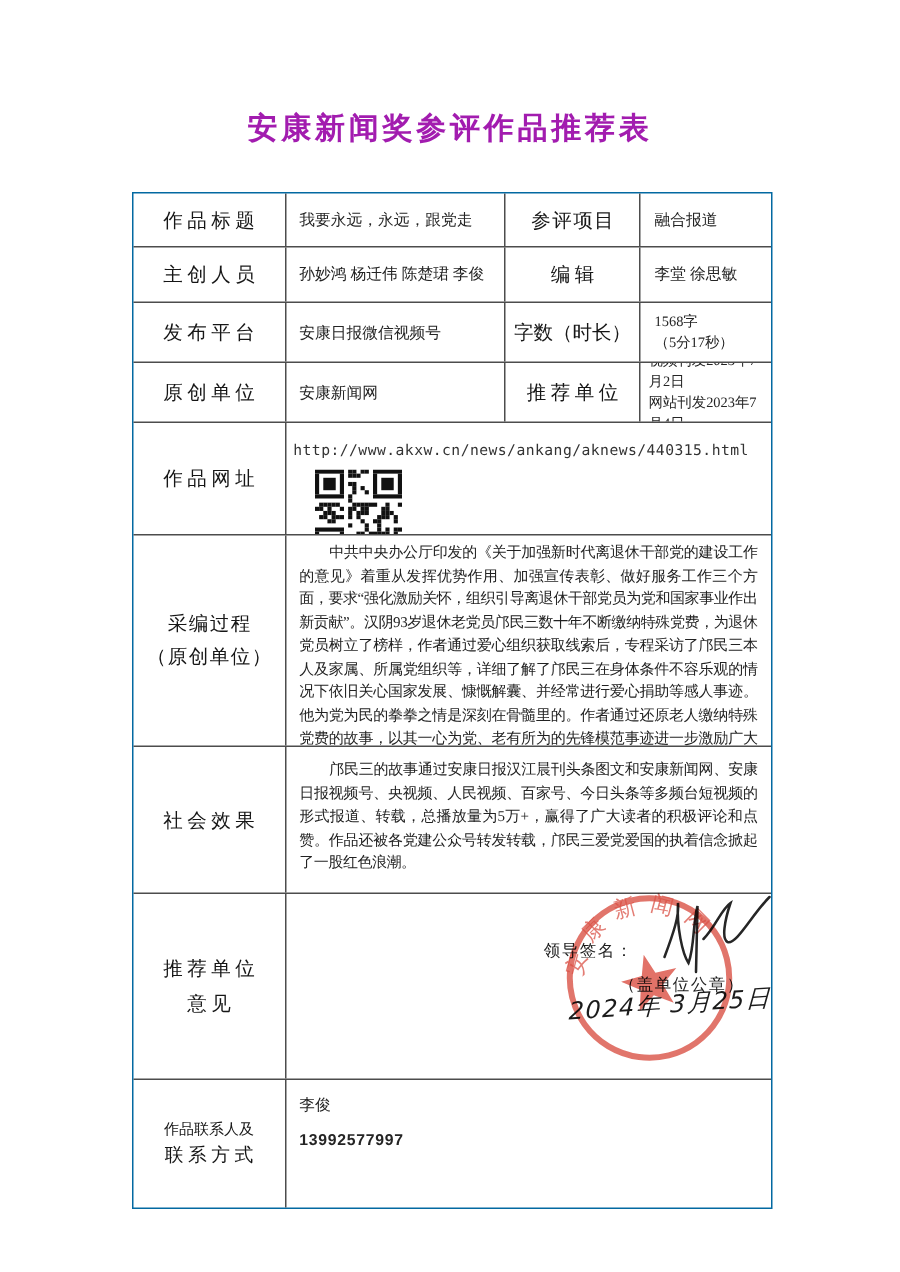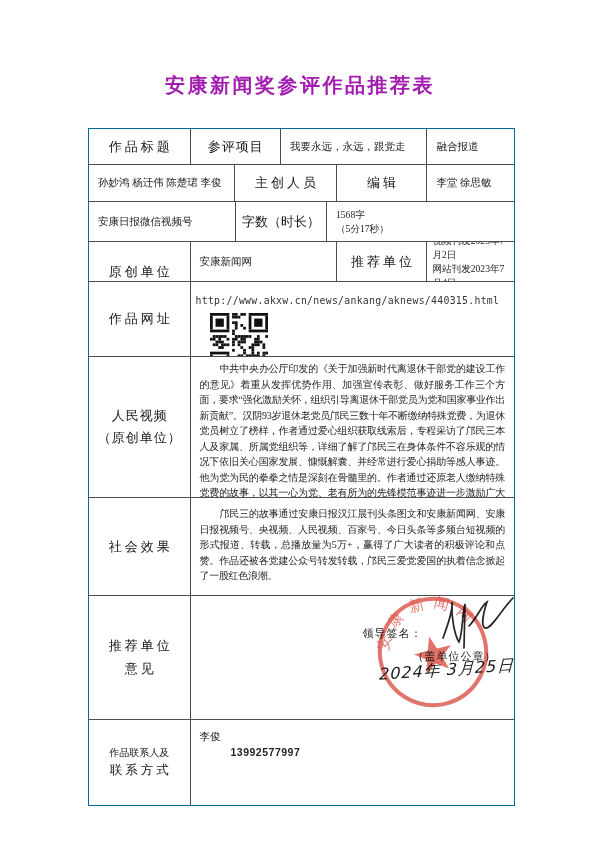--- a/index.html
+++ b/index.html
@@ -37,23 +37,23 @@
   .para {
     font-size:10px; letter-spacing:-0.3px; line-height:15.5px;
     text-align:justify; text-indent:2em; color:#222;
   }
   .url-cell { padding:8px 6px 0 5px; display:block; }
   .url-text {
     font-family:"DejaVu Sans Mono",monospace; font-size:9.8px;
     letter-spacing:0.3px; color:#333; white-space:nowrap;
   }
   .qr { margin-top:5px; margin-left:14px; display:block; }
-  .contact-cell { padding:10px 0 0 9px; justify-content:flex-start; flex-direction:row; align-items:flex-start; gap:10px; }
+  .contact-cell { padding:10px 0 0 9px; justify-content:flex-start; flex-direction:column; align-items:flex-start; gap:10px; }
   .contact-name { font-size:10.5px; }
-  .contact-phone { font-family:"Liberation Sans",sans-serif; font-weight:bold; font-size:10.5px; letter-spacing:0.5px;margin-top:16px; }
+  .contact-phone { font-family:"Liberation Sans",sans-serif; font-weight:bold; font-size:10.5px; letter-spacing:0.5px; }
   .rec-cell { position:relative;padding-left:24px; }
   .sign-label { position:absolute; left:172px; top:30px; font-size:11px; letter-spacing:1px; color:#1d1d1d; }
   .seal-note  { position:absolute; left:222px; top:53px; font-size:11px; letter-spacing:1px; color:#1d1d1d; }
   .hand-date  {
     position:absolute; left:188px; top:64px; font-size:16px;
     font-family:"DejaVu Sans",sans-serif; font-style:italic;
     transform:rotate(-4deg) skewX(-6deg); color:#1b1b1b; letter-spacing:1px;
   }
   .signature-svg { position:absolute; left:238px; top:-4px; }
   .seal-svg { position:absolute; left:180px; top:-6px; mix-blend-mode:multiply; opacity:0.88; }
@@ -62,61 +62,64 @@
 <body>
 
 <div class="page-title">安康新闻奖参评作品推荐表</div>
 
 <div class="form-table">
 
   <div class="row" style="height:36px;">
     <div class="cell label-cell" style="width:102px;">
       <span class="sp">作品标题</span>
     </div>
+    <div class="cell value-cell" style="width:147px;">
+      <span>我要永远，永远，跟党走</span>
+    </div>
     <div class="cell label-cell" style="width:91px;">
       <span class="sp2">参评项目</span>
     </div>
-    <div class="cell value-cell" style="width:147px;">
-      <span>我要永远，永远，跟党走</span>
-    </div>
     <div class="cell value-cell" style="width:87px;">
       <span>融合报道</span>
     </div>
   </div>
 
   <div class="row" style="height:37px;">
+    <div class="cell label-cell" style="width:102px;">
+      <span class="sp">主创人员</span>
+    </div>
     <div class="cell value-cell" style="width:147px;">
       <span>孙妙鸿 杨迁伟 陈楚珺 李俊</span>
     </div>
-    <div class="cell label-cell" style="width:102px;">
-      <span class="sp">主创人员</span>
-    </div>
     <div class="cell label-cell" style="width:91px;">
       <span class="sp">编辑</span>
     </div>
     <div class="cell value-cell" style="width:87px;">
       <span>李堂 徐思敏</span>
     </div>
   </div>
 
   <div class="row" style="height:40px;">
+    <div class="cell label-cell" style="width:102px;">
+      <span class="sp">发布平台</span>
+    </div>
     <div class="cell value-cell" style="width:147px;">
       <span>安康日报微信视频号</span>
     </div>
     <div class="cell label-cell" style="width:91px;">
       <span>字数（时长）</span>
     </div>
     <div class="cell value-cell two-line" style="width:87px;">
       <span>1568字</span>
       <span>（5分17秒）</span>
     </div>
   </div>
 
   <div class="row" style="height:40px;">
-    <div class="cell label-cell" style="width:102px;justify-content:flex-end;">
+    <div class="cell label-cell" style="width:102px;">
       <span class="sp">原创单位</span>
     </div>
     <div class="cell value-cell" style="width:147px;">
       <span>安康新闻网</span>
     </div>
     <div class="cell label-cell" style="width:91px;">
       <span class="sp">推荐单位</span>
     </div>
     <div class="cell value-cell two-line" style="width:87px; padding-left:5px;">
       <span>视频刊发2023年7月2日</span>
@@ -250,21 +253,21 @@
           <rect x="20" y="19" width="1" height="1" fill="#111"></rect>
           <rect x="11" y="20" width="1" height="1" fill="#111"></rect>
           <rect x="12" y="20" width="1" height="1" fill="#111"></rect>
           <rect x="17" y="20" width="1" height="1" fill="#111"></rect>
         </svg>
     </div>
   </div>
 
   <div class="row" style="height:141px;">
     <div class="cell label-cell" style="width:102px;">
-      <span class="sp2">人民视频</span>
+      <span class="sp2">采编过程</span>
       <span class="sp2" style="margin-top:4px;">（原创单位）</span>
     </div>
     <div class="cell para-cell" style="width:325px;">
       <p class="para">中共中央办公厅印发的《关于加强新时代离退休干部党的建设工作的意见》着重从发挥优势作用、加强宣传表彰、做好服务工作三个方面，要求“强化激励关怀，组织引导离退休干部党员为党和国家事业作出新贡献”。汉阴93岁退休老党员邝民三数十年不断缴纳特殊党费，为退休党员树立了榜样，作者通过爱心组织获取线索后，专程采访了邝民三本人及家属、所属党组织等，详细了解了邝民三在身体条件不容乐观的情况下依旧关心国家发展、慷慨解囊、并经常进行爱心捐助等感人事迹。他为党为民的拳拳之情是深刻在骨髓里的。作者通过还原老人缴纳特殊党费的故事，以其一心为党、老有所为的先锋模范事迹进一步激励广大党员干部不忘初心，有所作为。</p>
     </div>
   </div>
 
   <div class="row" style="height:98px;">
     <div class="cell label-cell" style="width:102px;">
       <span class="sp">社会效果</span>

